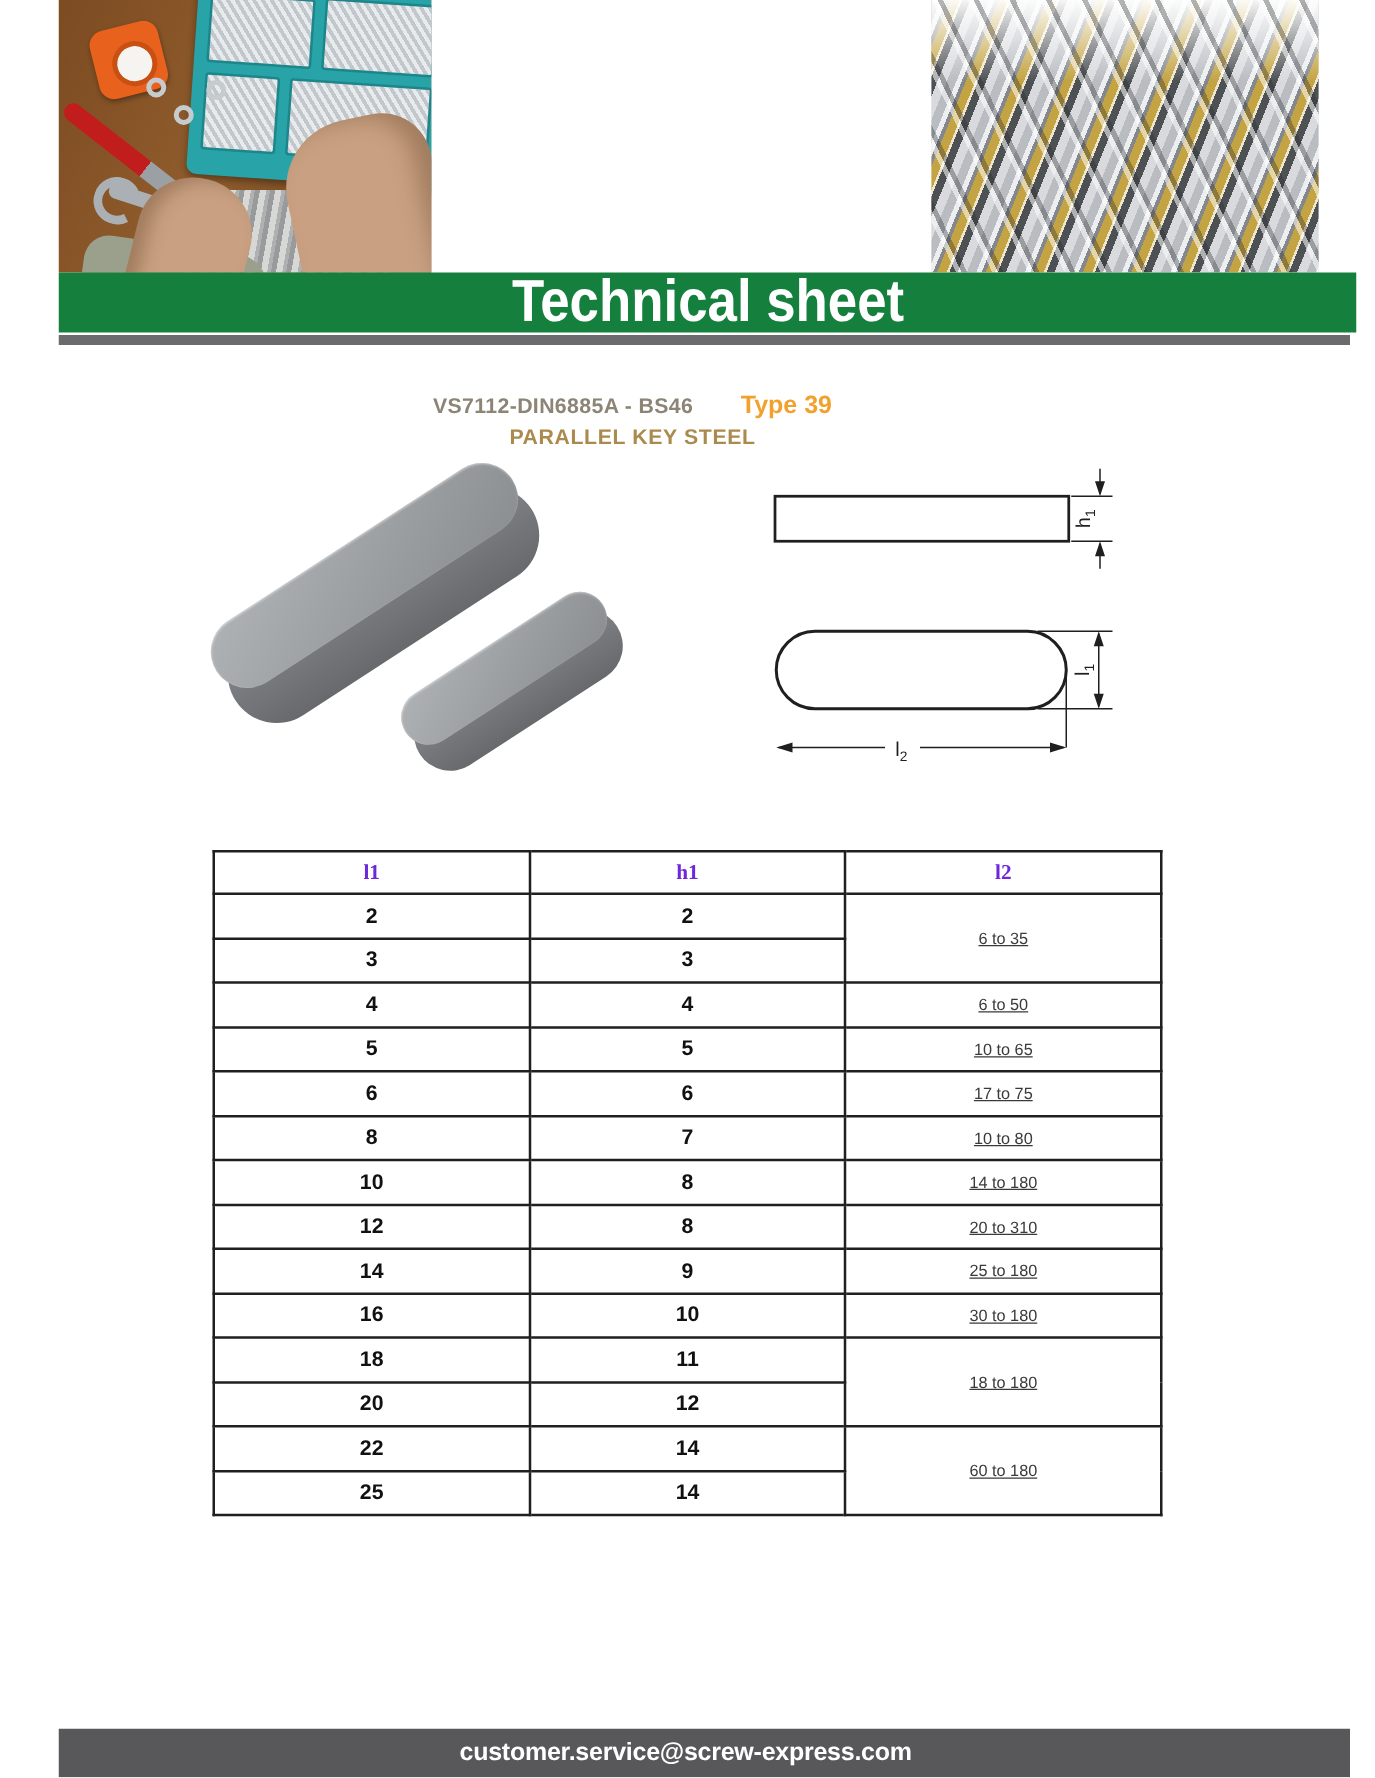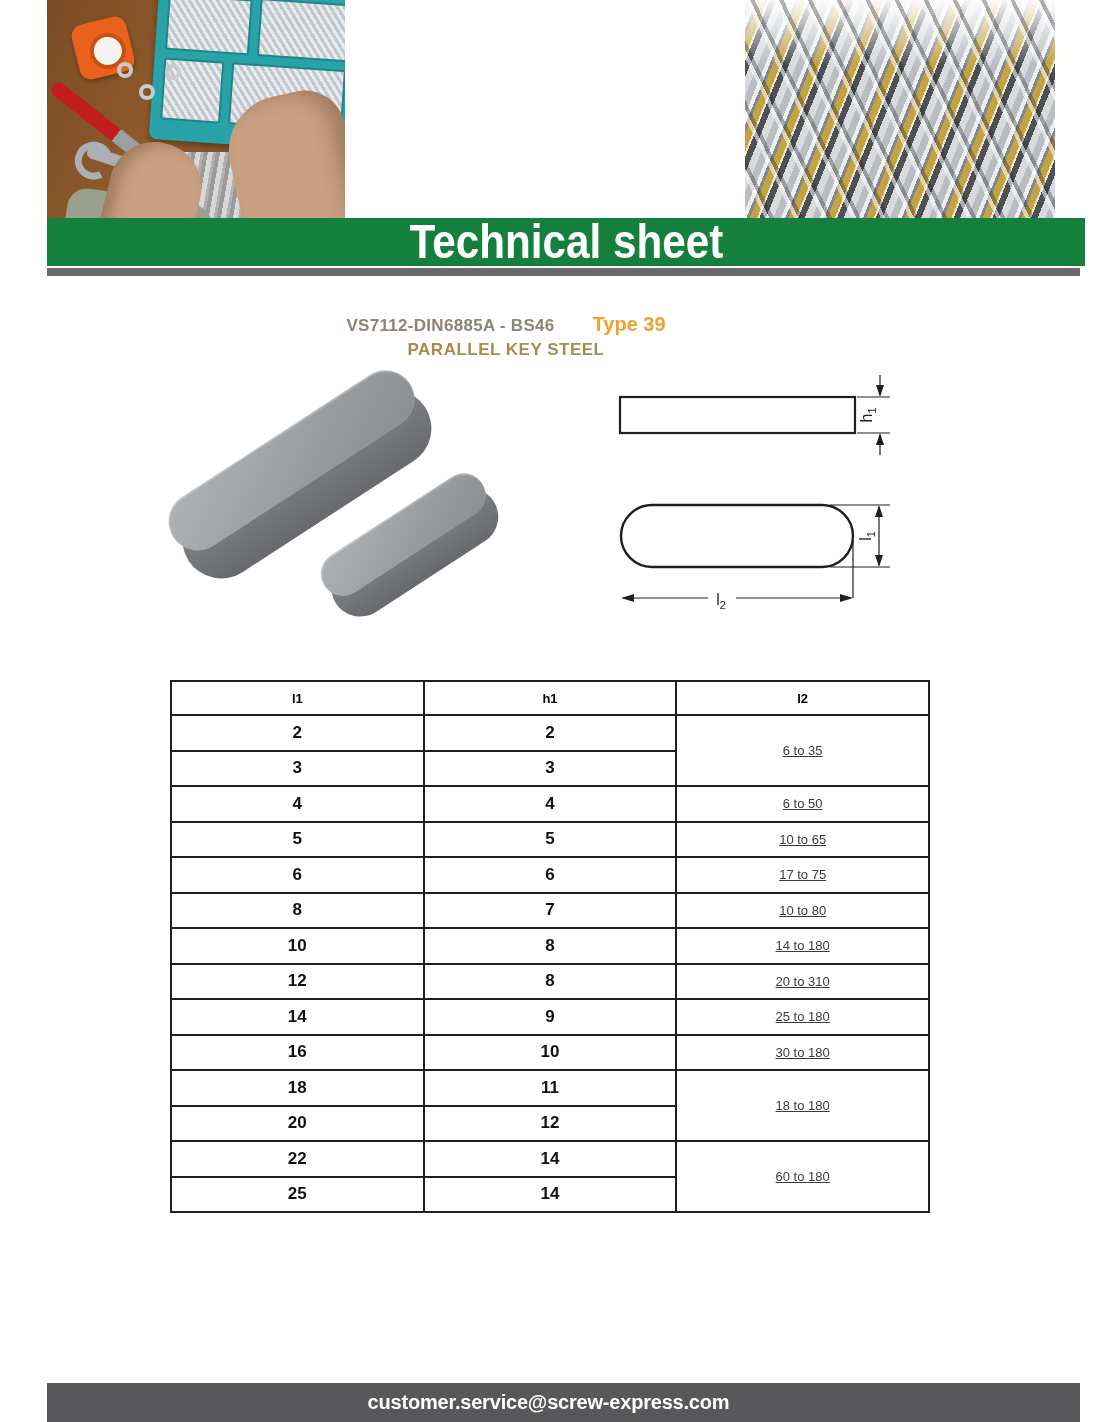--- a/index.html
+++ b/index.html
@@ -88,21 +88,21 @@
   .key-small .side { top:14px; height:58px; }
   .key-small .top { top:0; height:44px; }
 
   
   .drawing { position:absolute; left:590px; top:365px; }
 
   
   table.dims { position:absolute; left:170px; top:680px; width:760px;
     border-collapse:collapse; table-layout:fixed; }
   table.dims th, table.dims td { border:2px solid #1f1f1f; text-align:center; vertical-align:middle; }
-  table.dims th { height:34px; font-size:13px; font-weight:700; color:#000000; }
+  table.dims th { height:34px; font-size:17px; font-weight:700; color:#6d28d9;font-family:Liberation Serif, serif; }
   table.dims td { height:35.5px; }
   td.v { font-size:17px; font-weight:700; color:#111; }
   td.r { font-size:13px; font-weight:400; color:#3a3a3a;text-decoration:underline; }
 
   
   .footer-bar { position:absolute; left:47px; top:1383px; width:1033px; height:39px;
     background:#58585a; display:flex; align-items:center; justify-content:center; }
   .footer-bar .email { color:#ffffff; font-size:20px; font-weight:700; margin-right:30px;
     letter-spacing:-0.2px; }
 </style>

